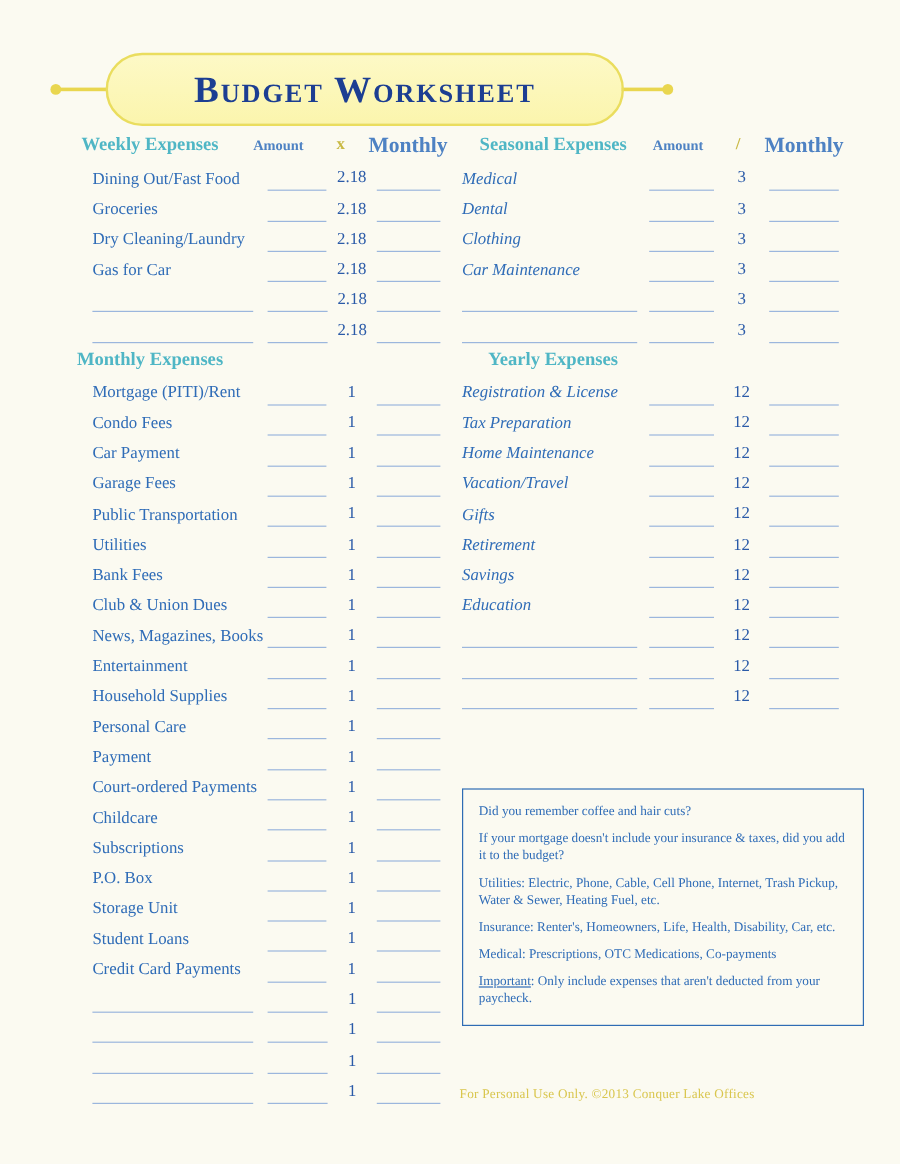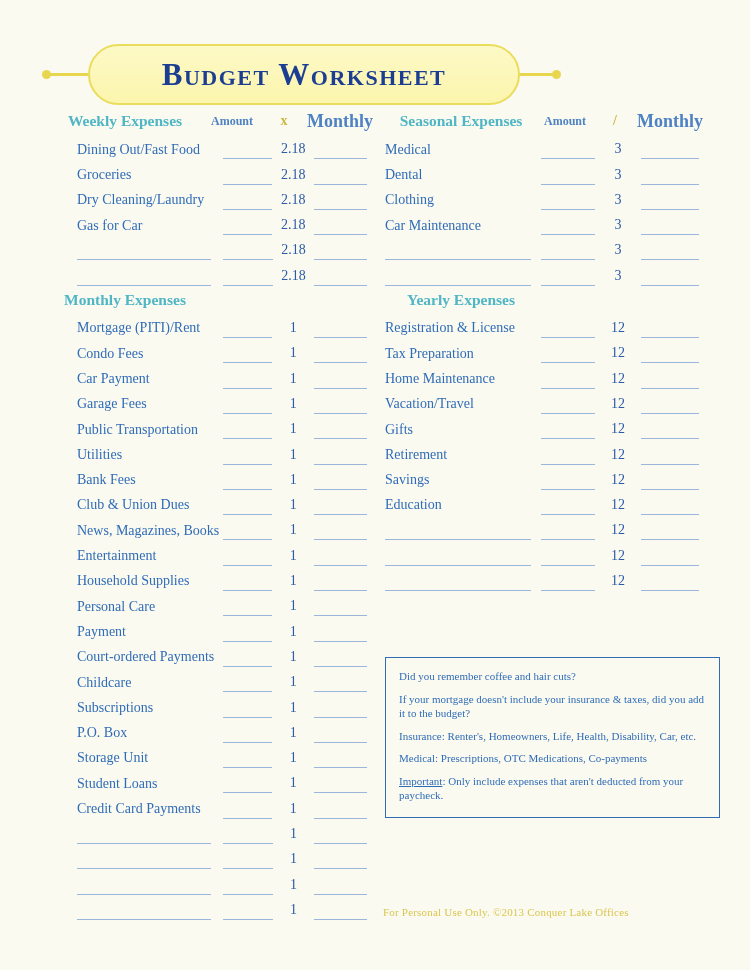--- a/index.html
+++ b/index.html
@@ -63,21 +63,21 @@
   }
   .col-left .sub-hdr{width:156px;}
   .col-right .sub-hdr{width:152px;}
 
   .exp-row{display:flex;align-items:flex-end;height:25.3px;}
   .exp-label{
     font-size:14px;color:var(--label-blue);line-height:1.05;
     padding-bottom:2px;white-space:nowrap;
   }
   .col-left .exp-label{width:160px;margin-left:30px;}
-  .col-right .exp-label{width:156px;}
+  .col-right .exp-label{width:156px;font-style:italic;}
   .exp-label.blank{
     border-bottom:1.5px solid var(--line-blue);height:15px;
   }
   .col-left .exp-label.blank{width:148px;margin-right:12px;}
   .col-right .exp-label.blank{width:146px;margin-right:10px;}
   .fld{border-bottom:1.5px solid var(--line-blue);height:15px;display:inline-block;}
   .col-left .amt{width:54px;} .col-left .mon{width:58px;}
   .col-right .amt{width:54px;} .col-right .mon{width:58px;}
   .mult{
     text-align:center;font-size:14px;color:var(--mult-blue);padding-bottom:2px;
@@ -422,20 +422,21 @@
           <span class="mult">12</span>
           <span class="fld mon"></span>
         </div>
       </div>
   </div>
 
   <div class="tips" id="tips-box">
     <div id="tips-list">
         <p class="tip">Did you remember coffee and hair cuts?</p>
         <p class="tip">If your mortgage doesn't include your insurance &amp; taxes, did you add it to the budget?</p>
+        <p class="tip">Utilities: Electric, Phone, Cable, Cell Phone, Internet, Trash Pickup, Water &amp; Sewer, Heating Fuel, etc.</p>
         <p class="tip">Insurance: Renter's, Homeowners, Life, Health, Disability, Car, etc.</p>
         <p class="tip">Medical: Prescriptions, OTC Medications, Co-payments</p>
         <p class="tip"><span class="u">Important</span>: Only include expenses that aren't deducted from your paycheck.</p>
       </div>
   </div>
 
   <div class="footer">For Personal Use Only. ©2013 Conquer Lake Offices</div>
 
 </div>
 

